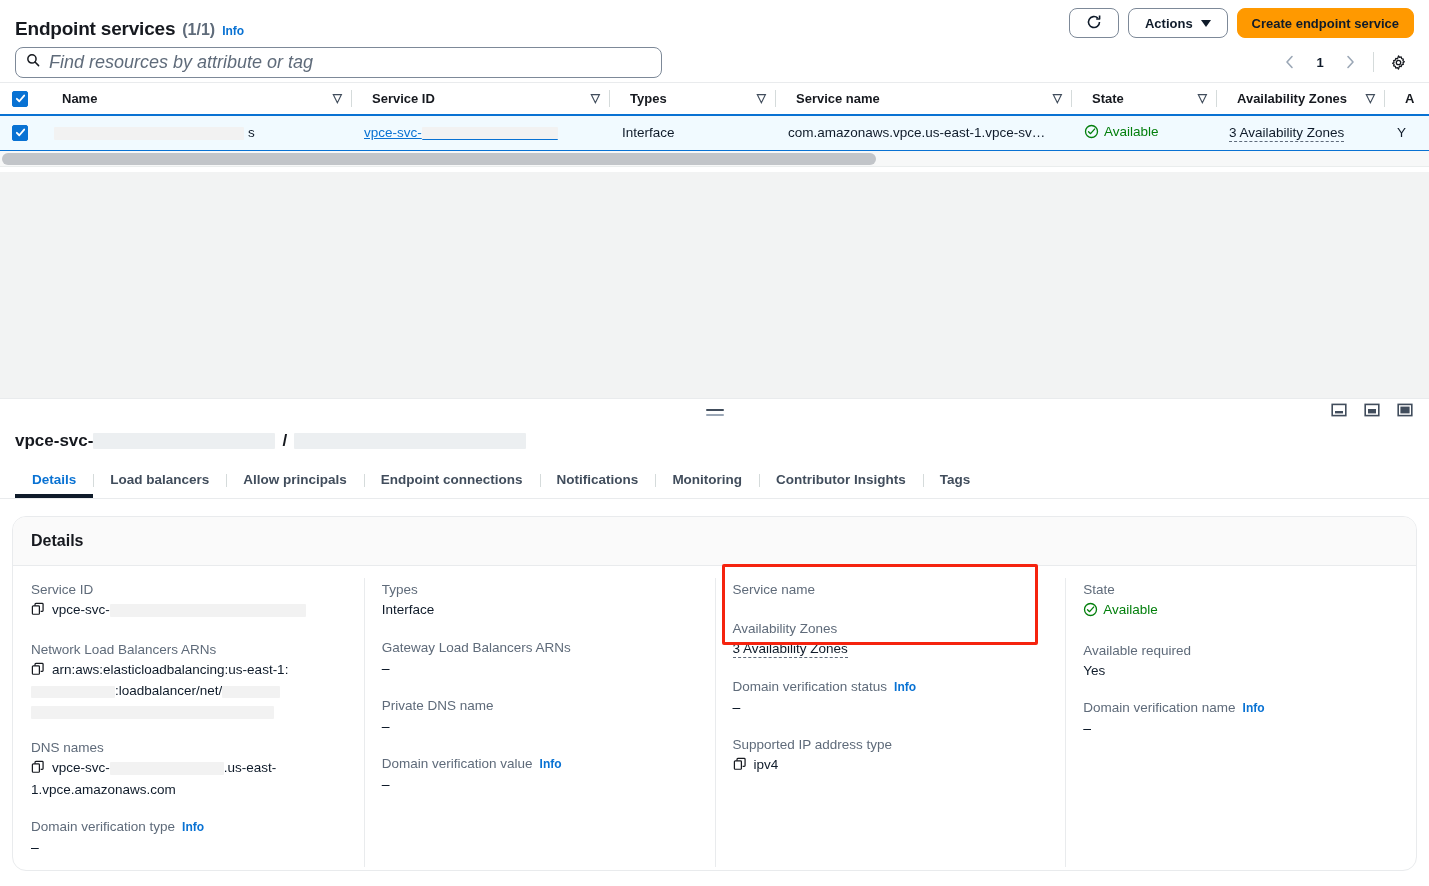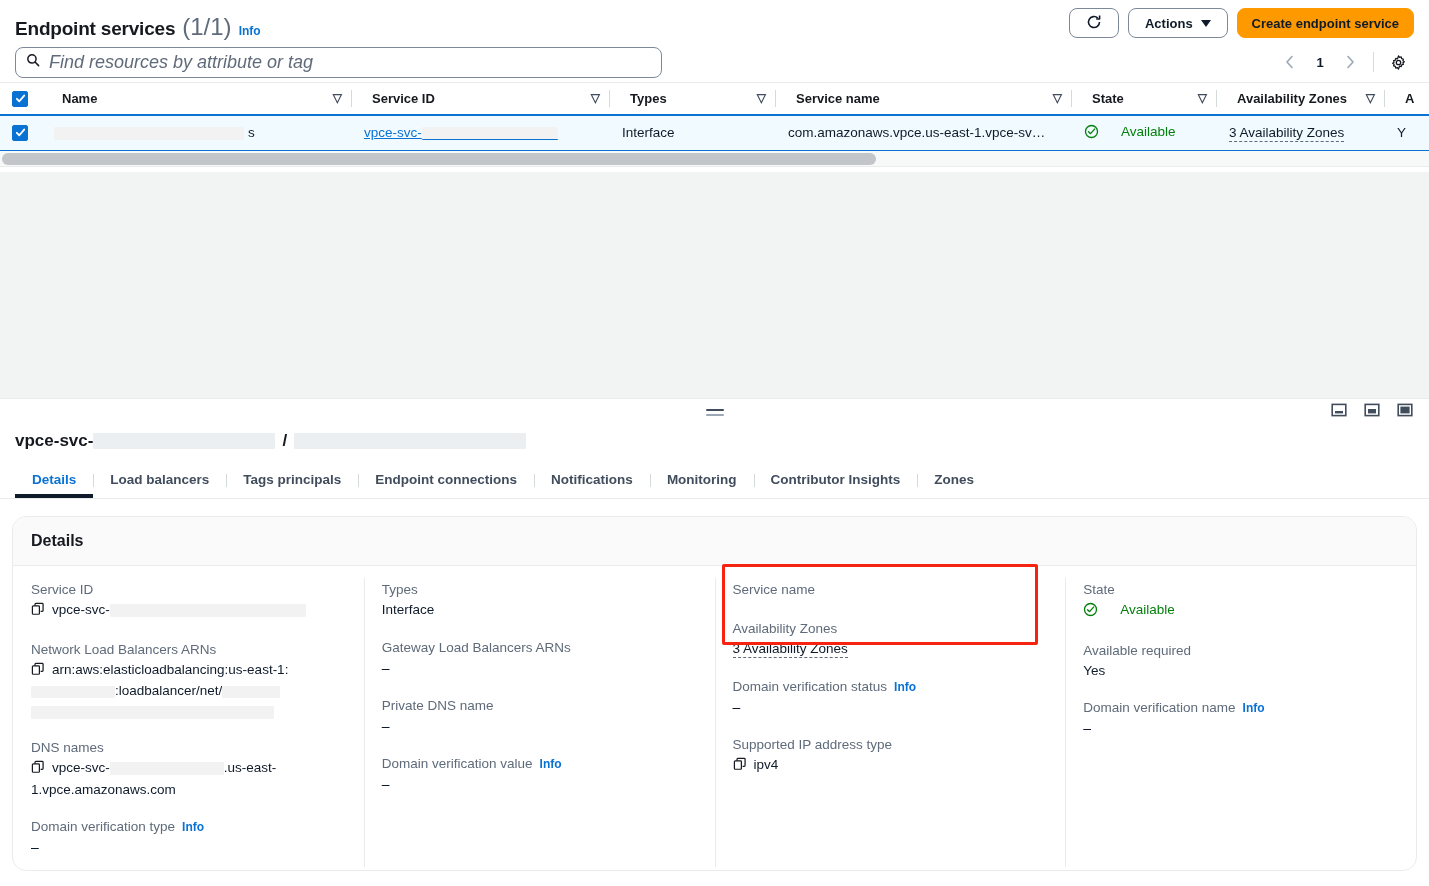--- a/index.html
+++ b/index.html
@@ -33,22 +33,22 @@
     gap: 7px;
   }
   .page-title {
     font-size: 19px;
     font-weight: bold;
     color: #16191f;
     letter-spacing: -0.2px;
     margin-top: 8px;
   }
   .page-count {
-    font-size: 24px;
-    font-weight: normal;
+    font-size: 16px;
+    font-weight: bold;
     color: #5f6b7a;
   }
   .info-link {
     font-size: 12px;
     font-weight: bold;
     color: #0972d3;
     cursor: pointer;
   }
 
   .header-actions {
@@ -213,21 +213,21 @@
   .redact-dark {
     display: inline-block;
     background: #eceff1;
     border-radius: 1px;
     vertical-align: middle;
   }
   .state-ok {
     color: #037f0c;
     display: inline-flex;
     align-items: center;
-    gap: 22px;
+    gap: 5px;
     font-size: 13.5px;
   }
   .dotted-link {
     color: #0f1b2a;
     border-bottom: 1px dashed #5f6b7a;
     text-decoration: none;
     cursor: pointer;
     padding-bottom: 1px;
   }
 
@@ -600,26 +600,26 @@
   <div class="panel-title">
     <span>vpce-svc-</span>
       <span class="redact-dark" style="width:182px;height:16px;"></span>
       <span style="padding:0 7px;">/</span>
       <span class="redact-dark" style="width:232px;height:16px;"></span>
   </div>
 
   <div class="tabs">
     <div class="tab active">Details</div>
     <div class="tab">Load balancers</div>
-    <div class="tab">Tags principals</div>
+    <div class="tab">Allow principals</div>
     <div class="tab">Endpoint connections</div>
     <div class="tab">Notifications</div>
     <div class="tab">Monitoring</div>
     <div class="tab">Contributor Insights</div>
-    <div class="tab">Zones</div>
+    <div class="tab">Tags</div>
   </div>
 
   <div class="details-container">
     <div class="details-header">Details</div>
 
     <div class="details-cols">
 
       <div class="dcol">
         <div class="field">
           <div class="field-label">Service ID</div>

